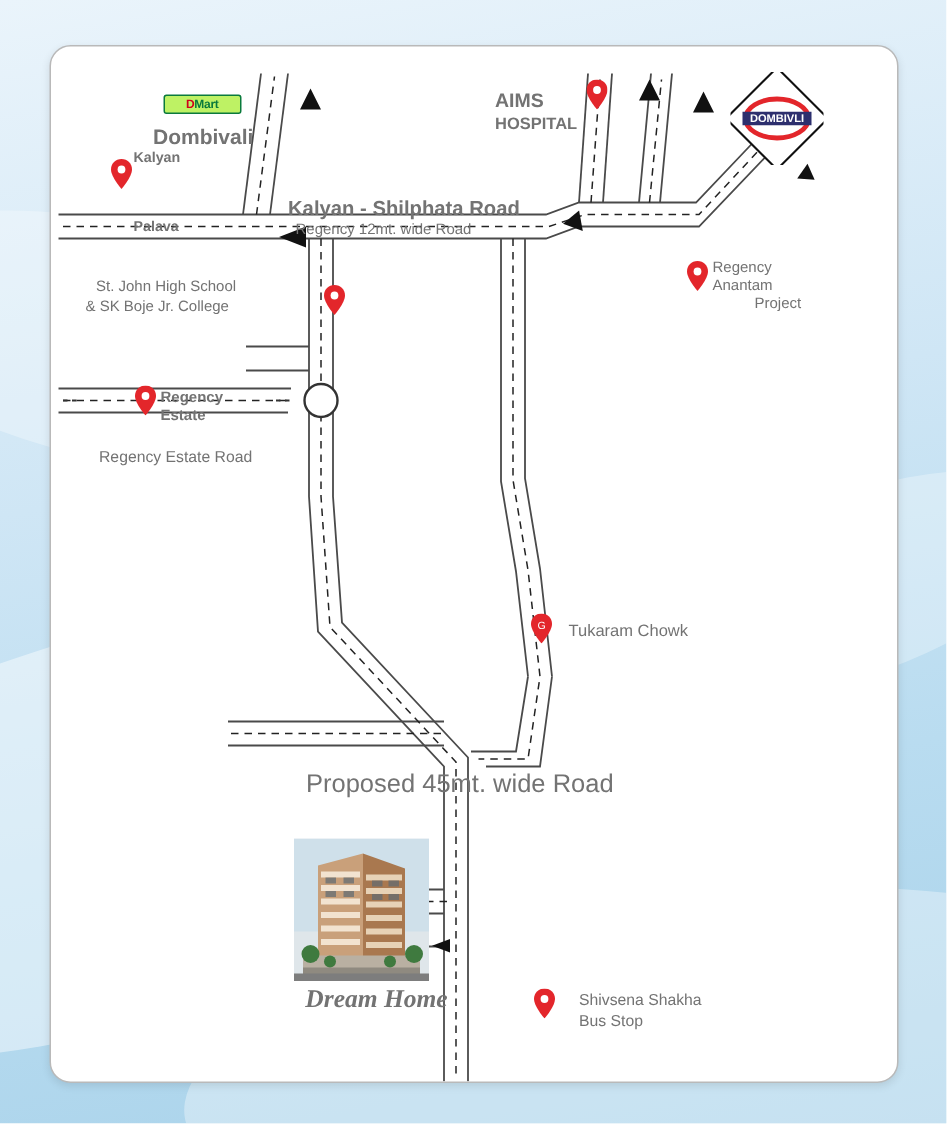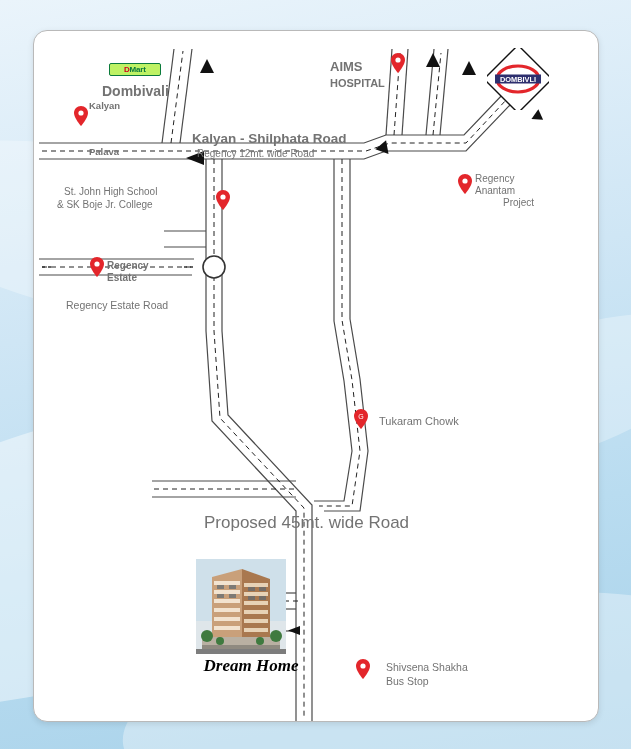--- a/index.html
+++ b/index.html
@@ -84,21 +84,21 @@
   #dream-home-label {
     position: absolute;
     left: 155px;
     top: 625px;
     width: 124px;
     text-align: center;
     font-family: "Liberation Serif", serif;
     font-size: 17px;
     font-weight: bold;
     font-style: italic;
-    color: #000000;
+    color: #737373;
   }
   #dombivli-badge {
     position: absolute;
     left: 453px;
     top: 17px;
     width: 62px;
     height: 62px;
   }
 </style>
 </head>

